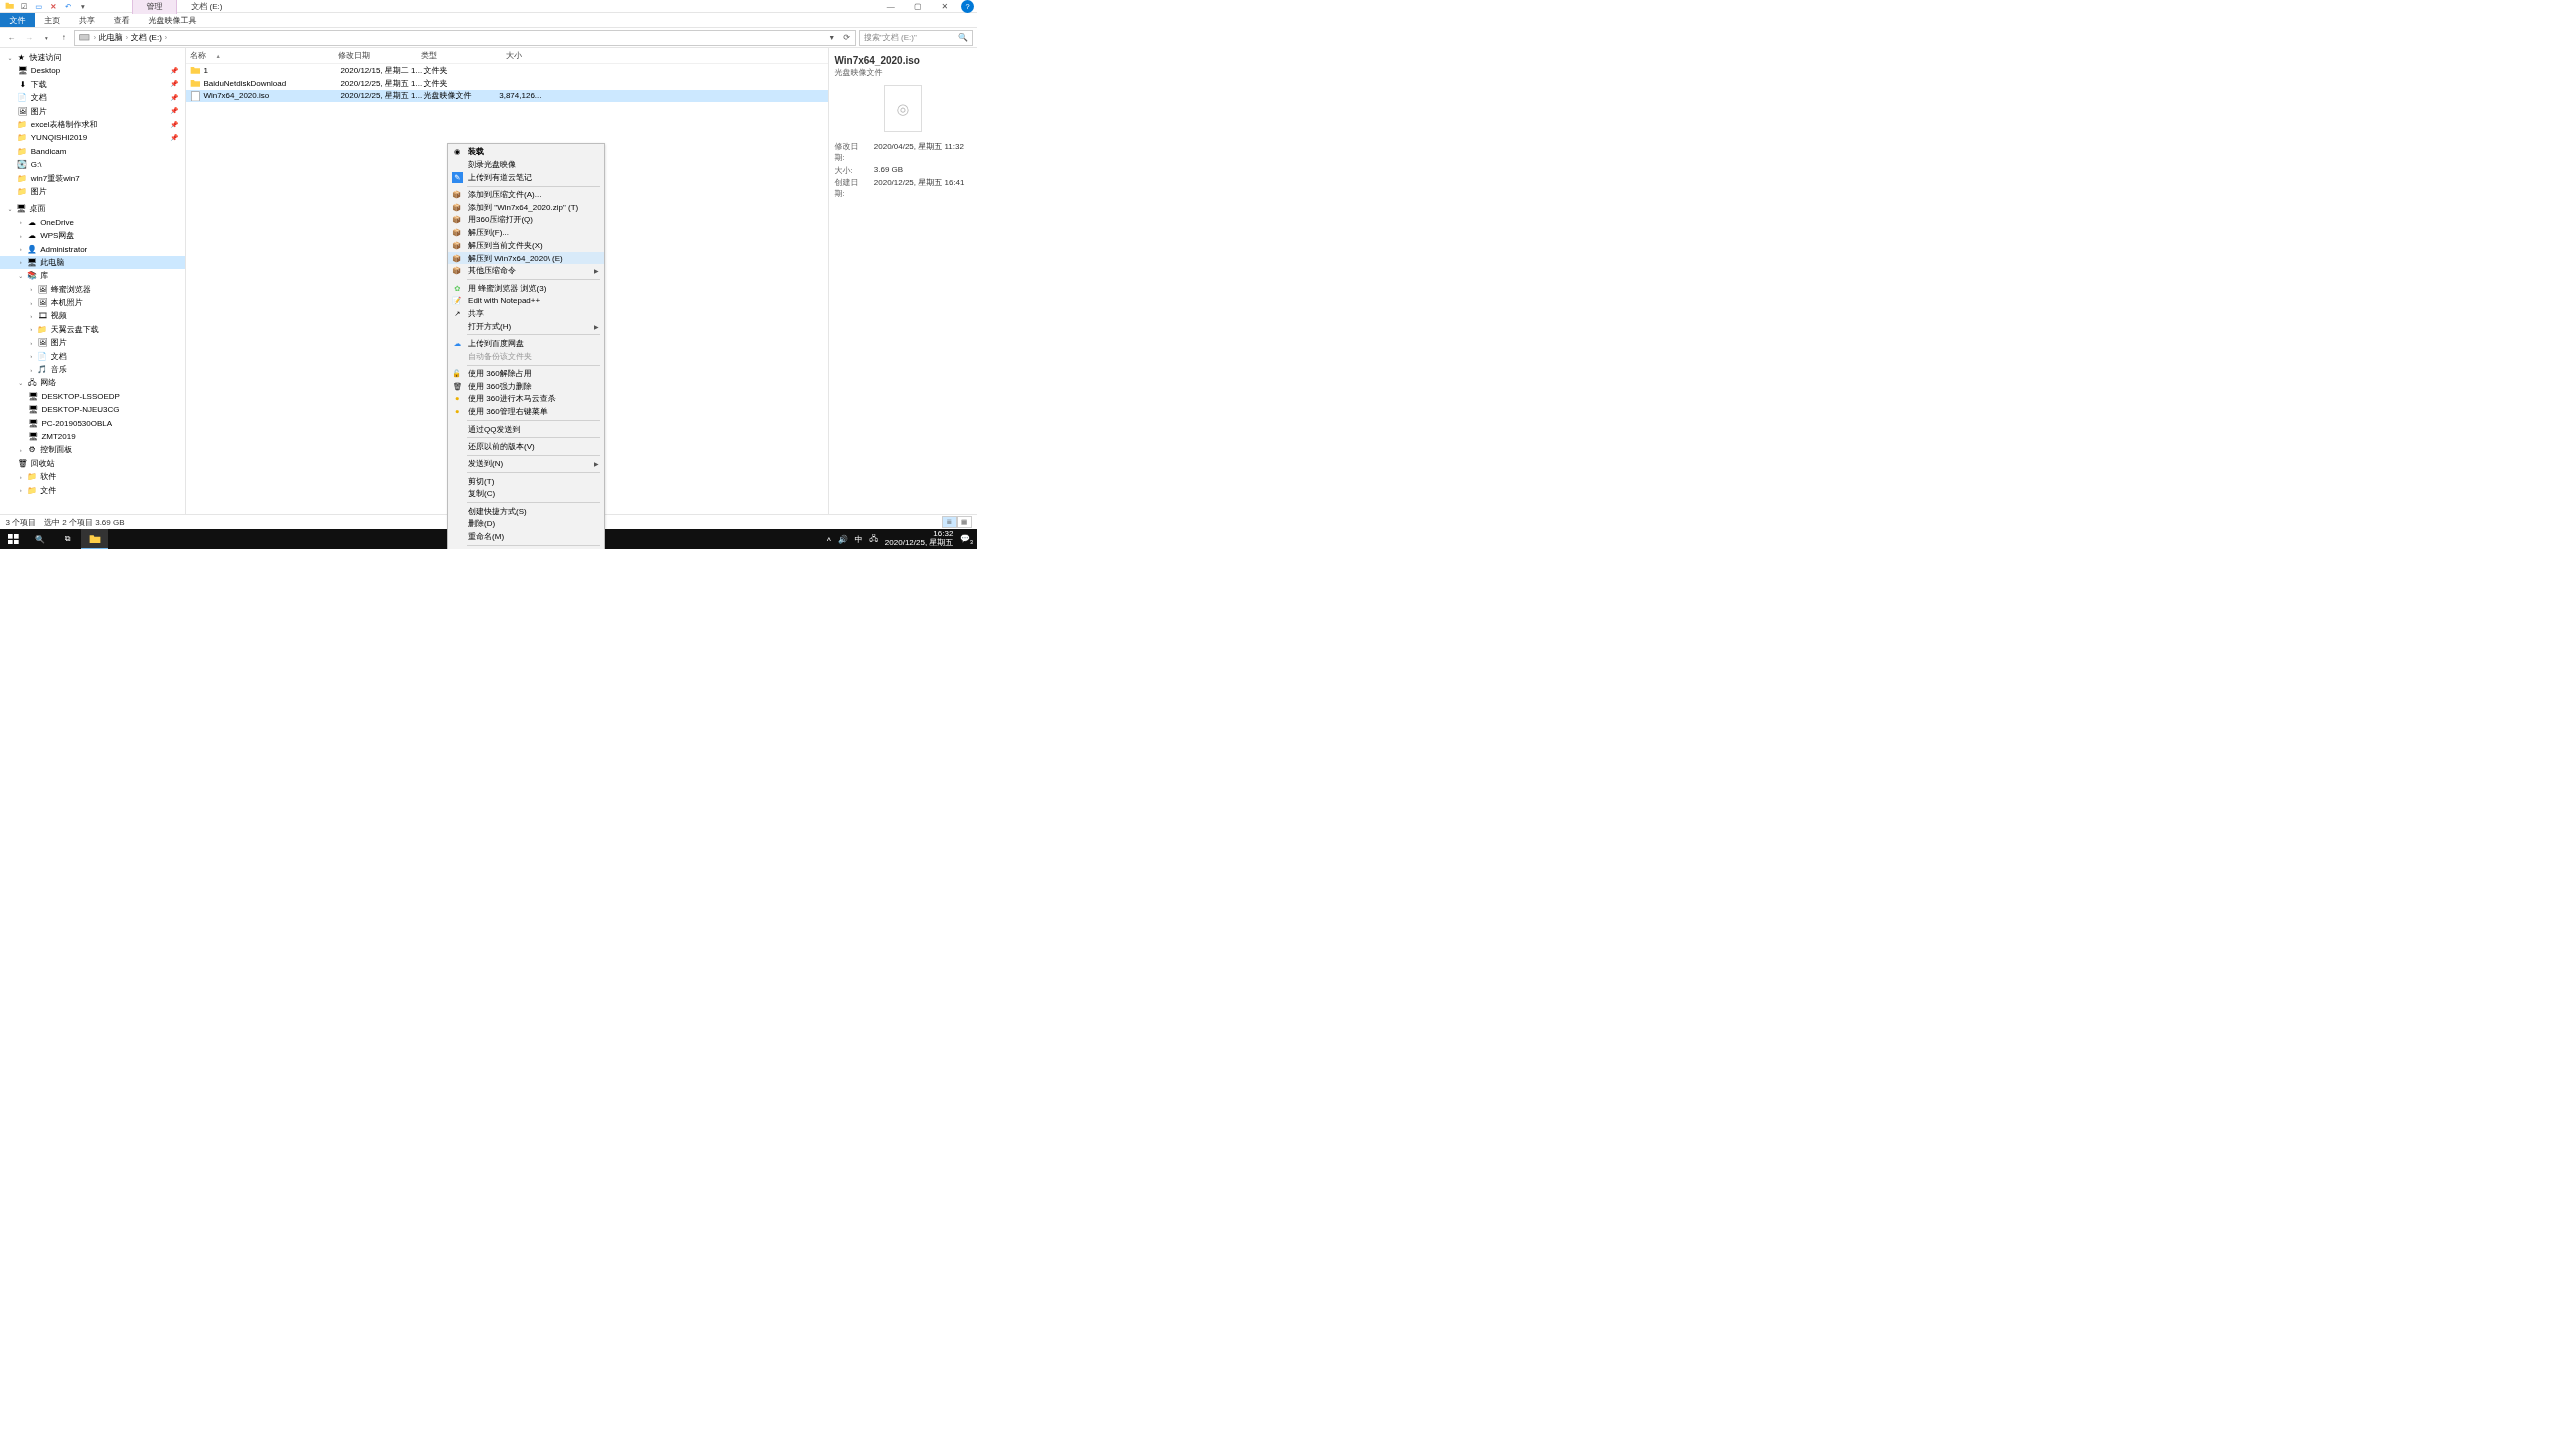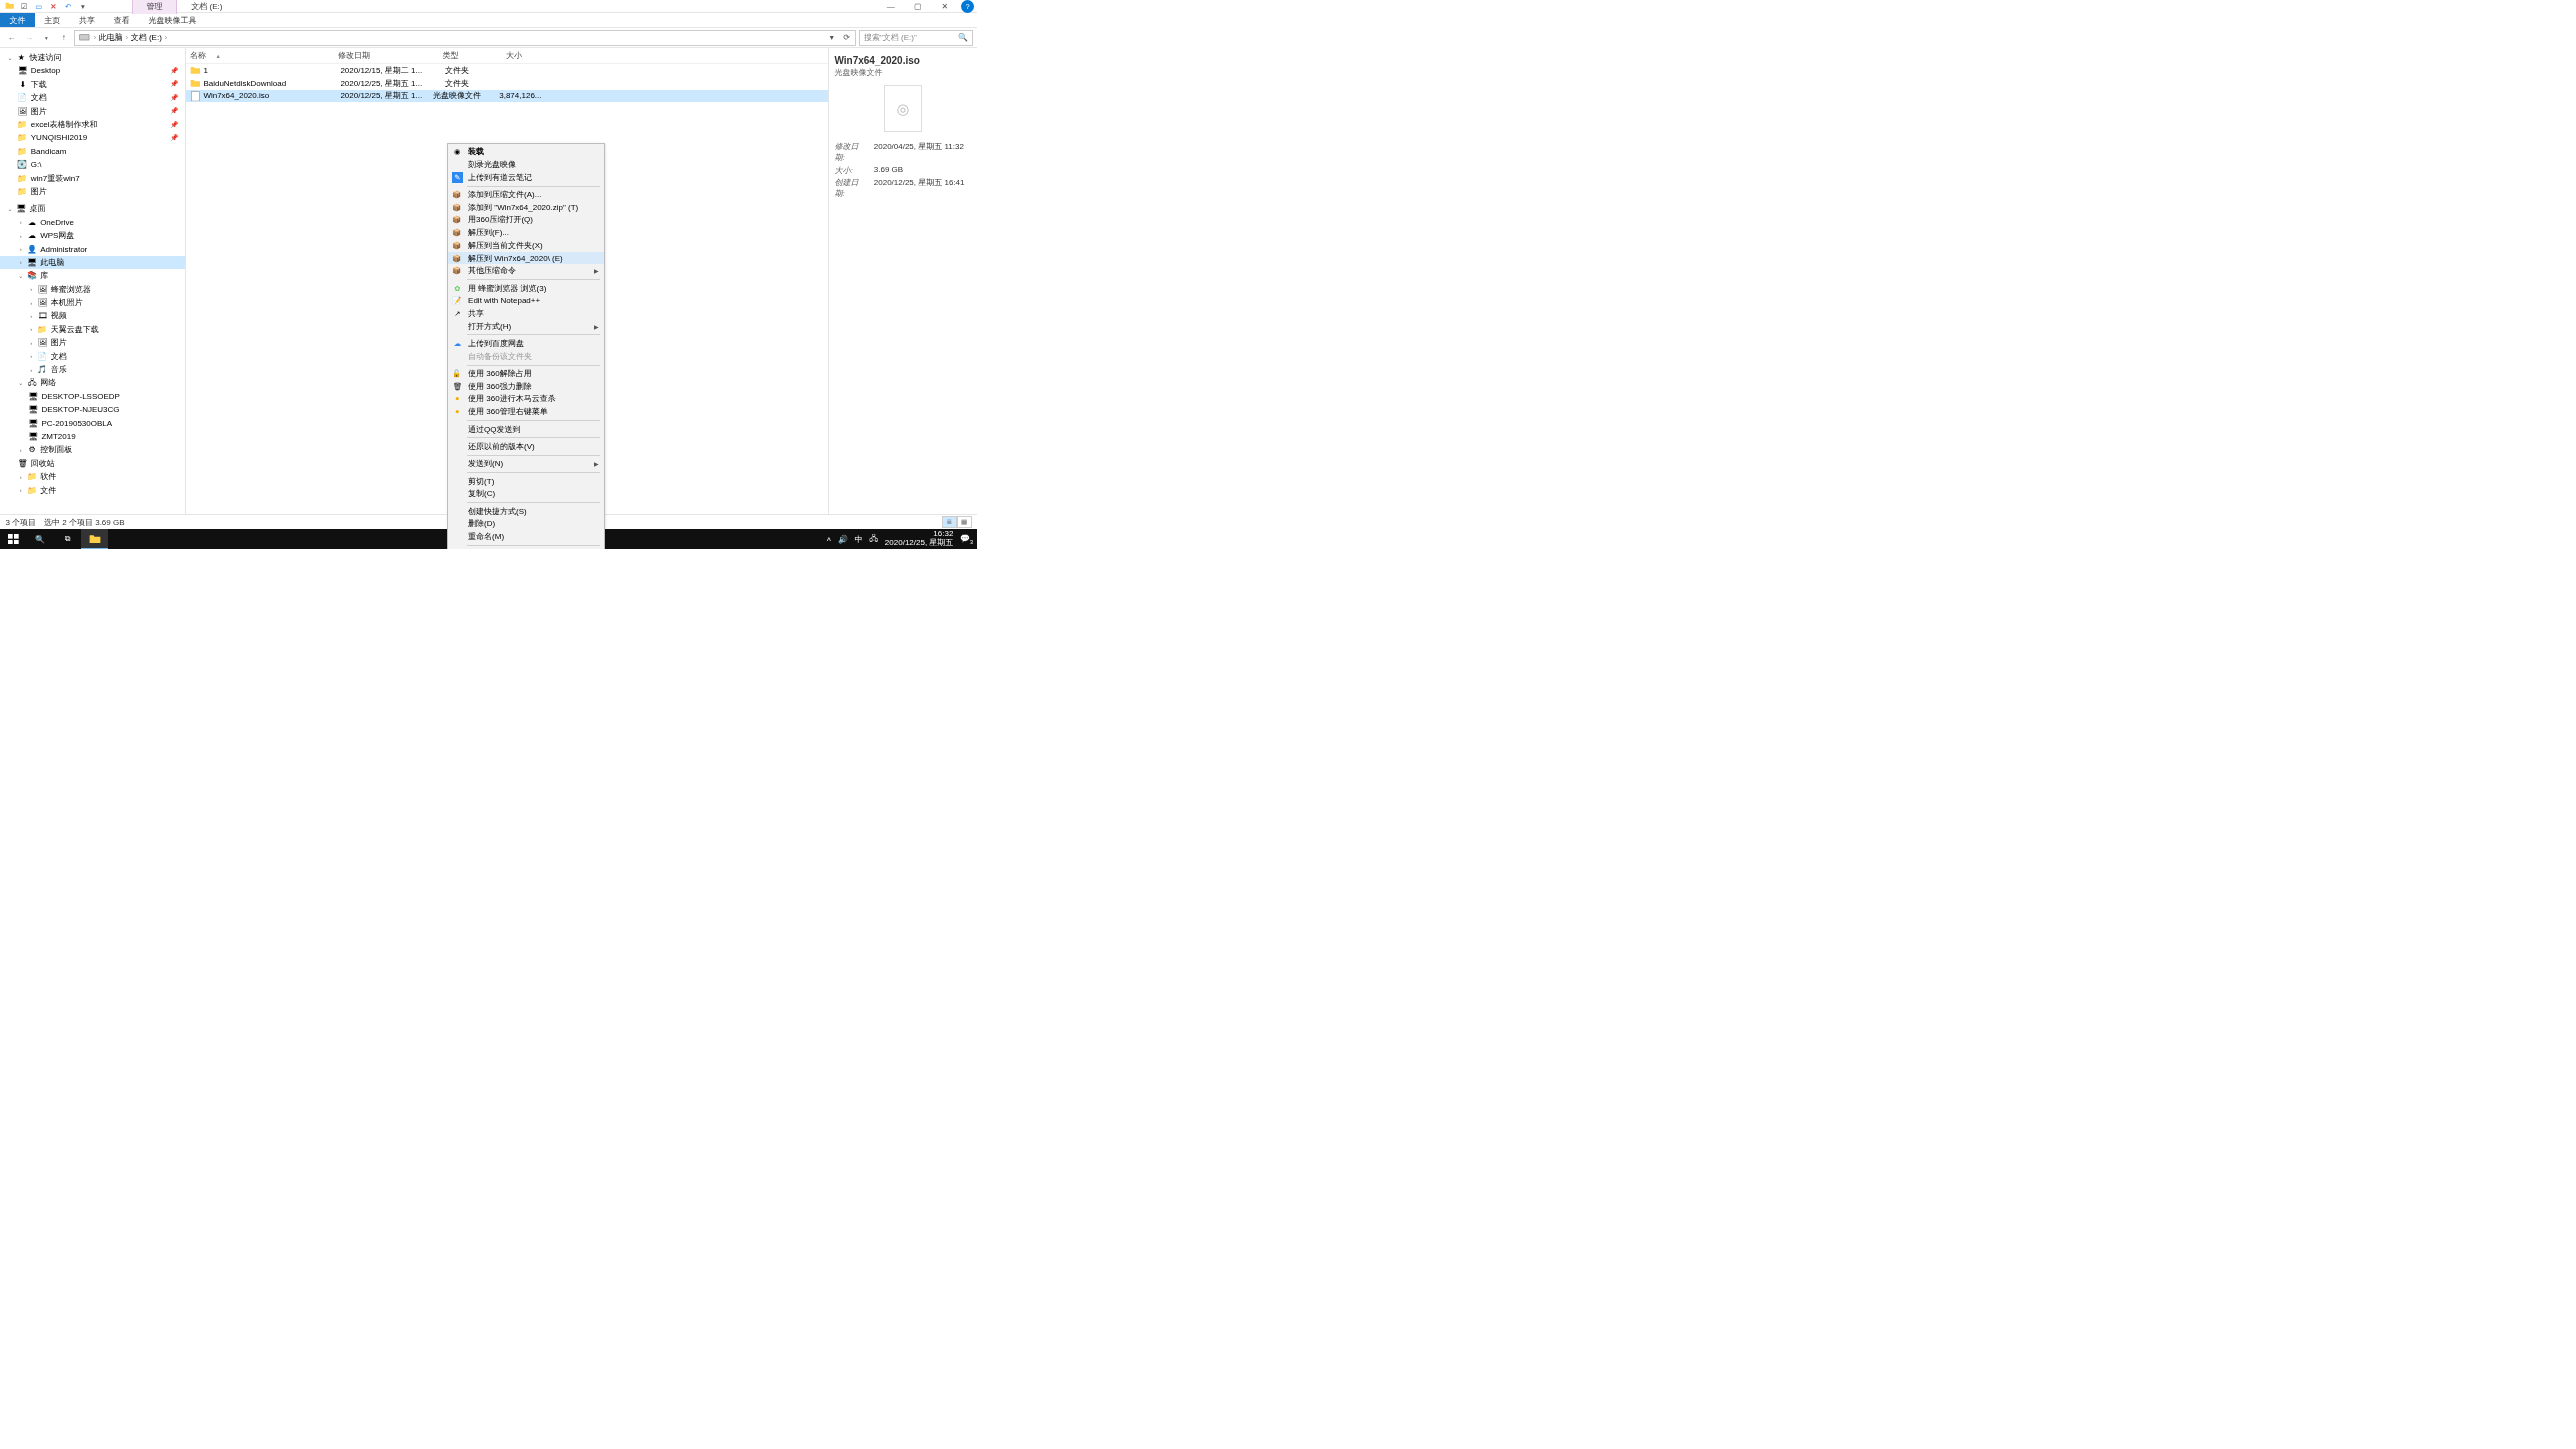--- a/index.html
+++ b/index.html
@@ -47,21 +47,21 @@
 .ind1{padding-left:17.4px;}
 .ind2{padding-left:28px;}
 
 
 .main{flex:1;display:flex;min-height:0;}
 .list{flex:1;position:relative;}
 .lhead{display:flex;height:16px;border-bottom:0.7px solid #f0f0f0;align-items:center;color:#444;}
 .lhead div{padding:0 4px;}
 .c-name{width:148px;}
 .c-date{width:83px;}
-.c-type{width:67px;text-align:center;}
+.c-type{width:67px;}
 .c-size{width:60px;text-align:center;}
 .sort{font-size:5.4px;color:#888;margin-left:9.4px;}
 .lrow{display:flex;height:12.7px;align-items:center;padding-left:4px;}
 .lrow.sel{background:#cce8ff;}
 .lrow .fico{width:10.7px;height:10.7px;margin-right:2.7px;}
 .lrow span{white-space:nowrap;overflow:hidden;}
 
 
 .ctx{position:absolute;left:261px;top:95px;width:158px;background:#f2f2f2;border:0.7px solid #bdbdbd;box-shadow:1.3px 1.3px 2.7px rgba(0,0,0,.2);padding:1.3px 0;}
 .ci{height:12.7px;display:flex;align-items:center;padding:0 5.4px 0 4px;gap:5.4px;color:#000;}
@@ -70,21 +70,21 @@
 .ci .cico{width:10.7px;height:10.7px;display:flex;align-items:center;justify-content:center;font-size:7.4px;}
 .ci .sub{margin-left:auto;color:#555;font-size:6px;}
 .csep-line{height:0.7px;background:#d0d0d0;margin:2px 4px 2px 19px;}
 
 
 .details{width:149px;border-left:0.7px solid #e5e5e5;padding:6.7px 5.4px;color:#333;}
 .details h3{font-size:10px;font-weight:600;margin-bottom:1.3px;}
 .details .sub{color:#666;margin-bottom:6.7px;}
 .thumb{width:38px;height:47px;border:0.7px solid #ddd;margin:4px auto 9.4px;display:flex;align-items:center;justify-content:center;color:#bbb;font-size:14.8px;}
 .prop{display:flex;gap:5.4px;margin:1.3px 0;}
-.prop .k{color:#666;width:34px;font-style:italic;}
+.prop .k{color:#666;width:34px;}
 .prop .v{color:#333;}
 
 
 .status{height:14.8px;border-top:0.7px solid #e5e5e5;display:flex;align-items:center;padding:0 5.4px;gap:8px;color:#333;}
 .status .view{margin-left:auto;display:flex;gap:0;}
 .status .vb{width:14.8px;height:12px;border:0.7px solid #ccc;display:flex;align-items:center;justify-content:center;font-size:6.7px;color:#666;}
 .status .vb.active{background:#cce8ff;}
 
 
 .taskbar{height:20px;background:#101010;display:flex;align-items:center;color:#fff;}

